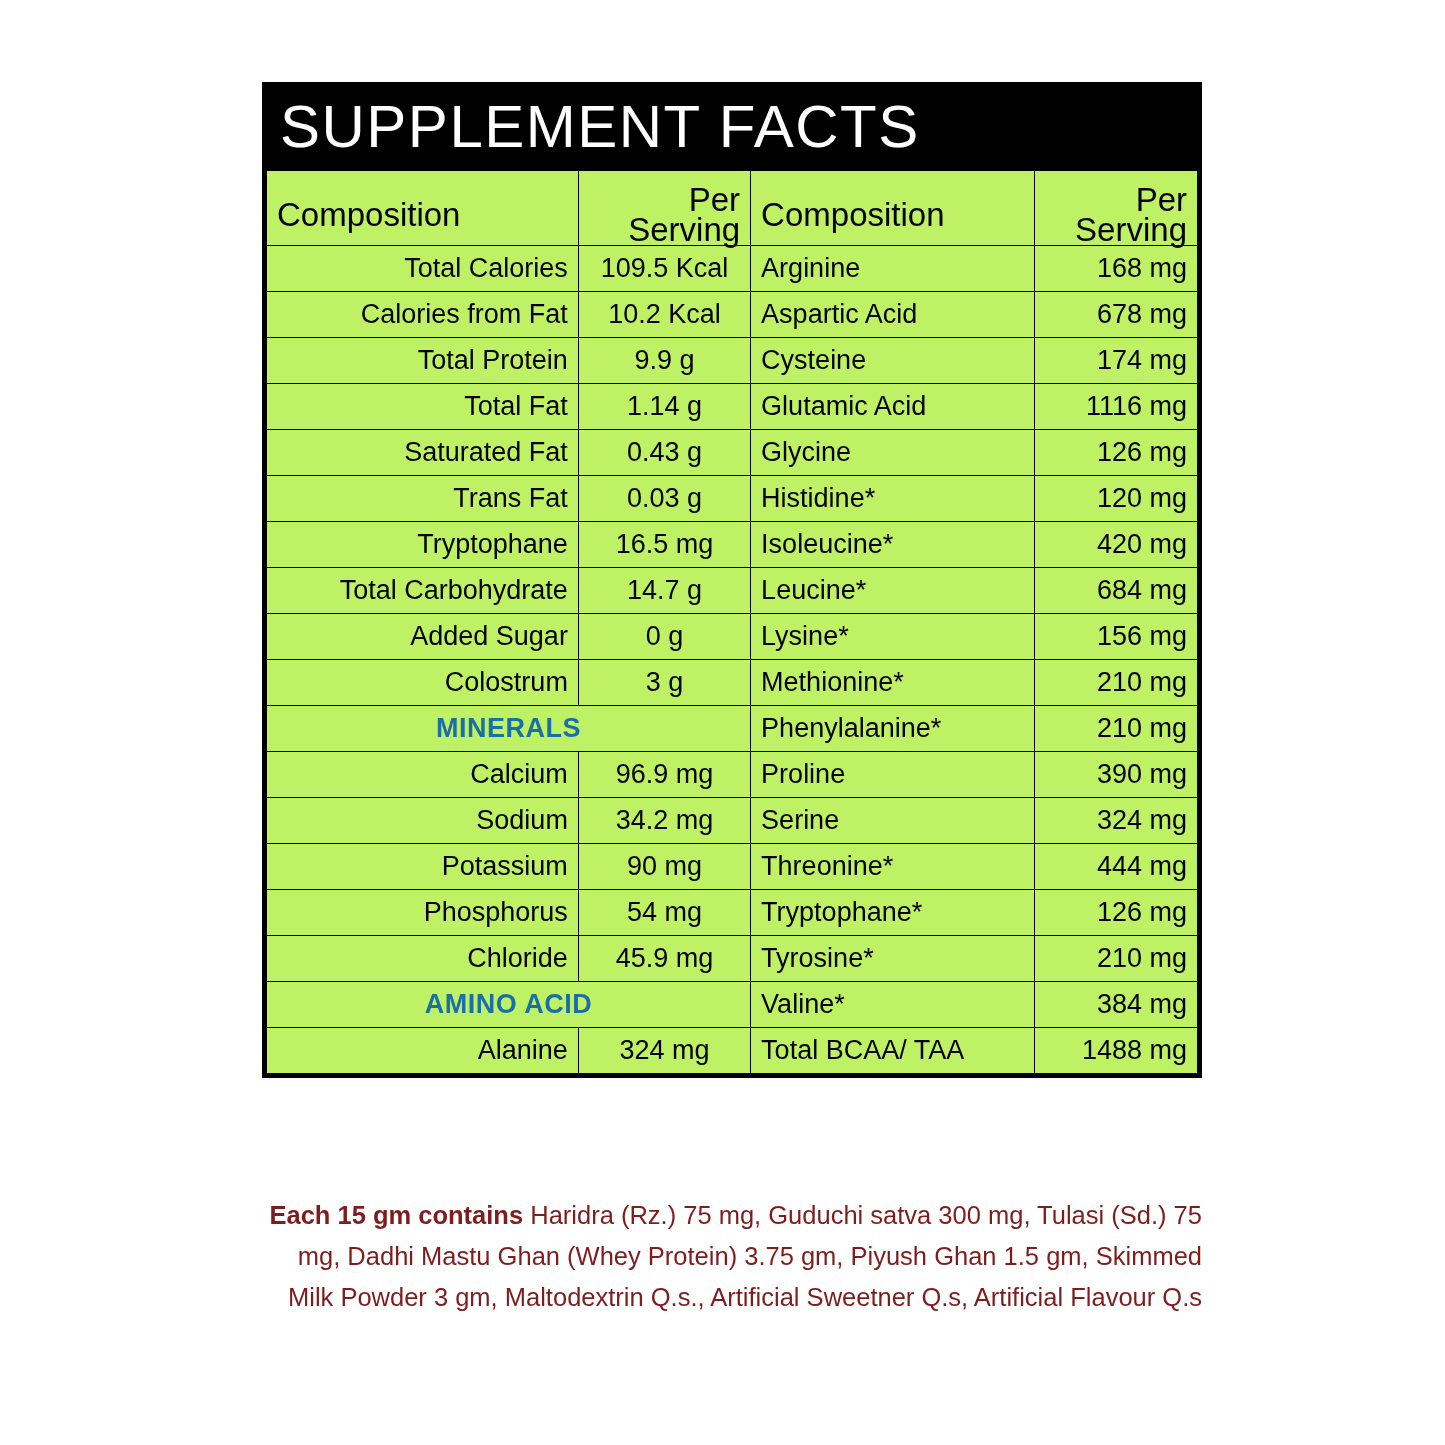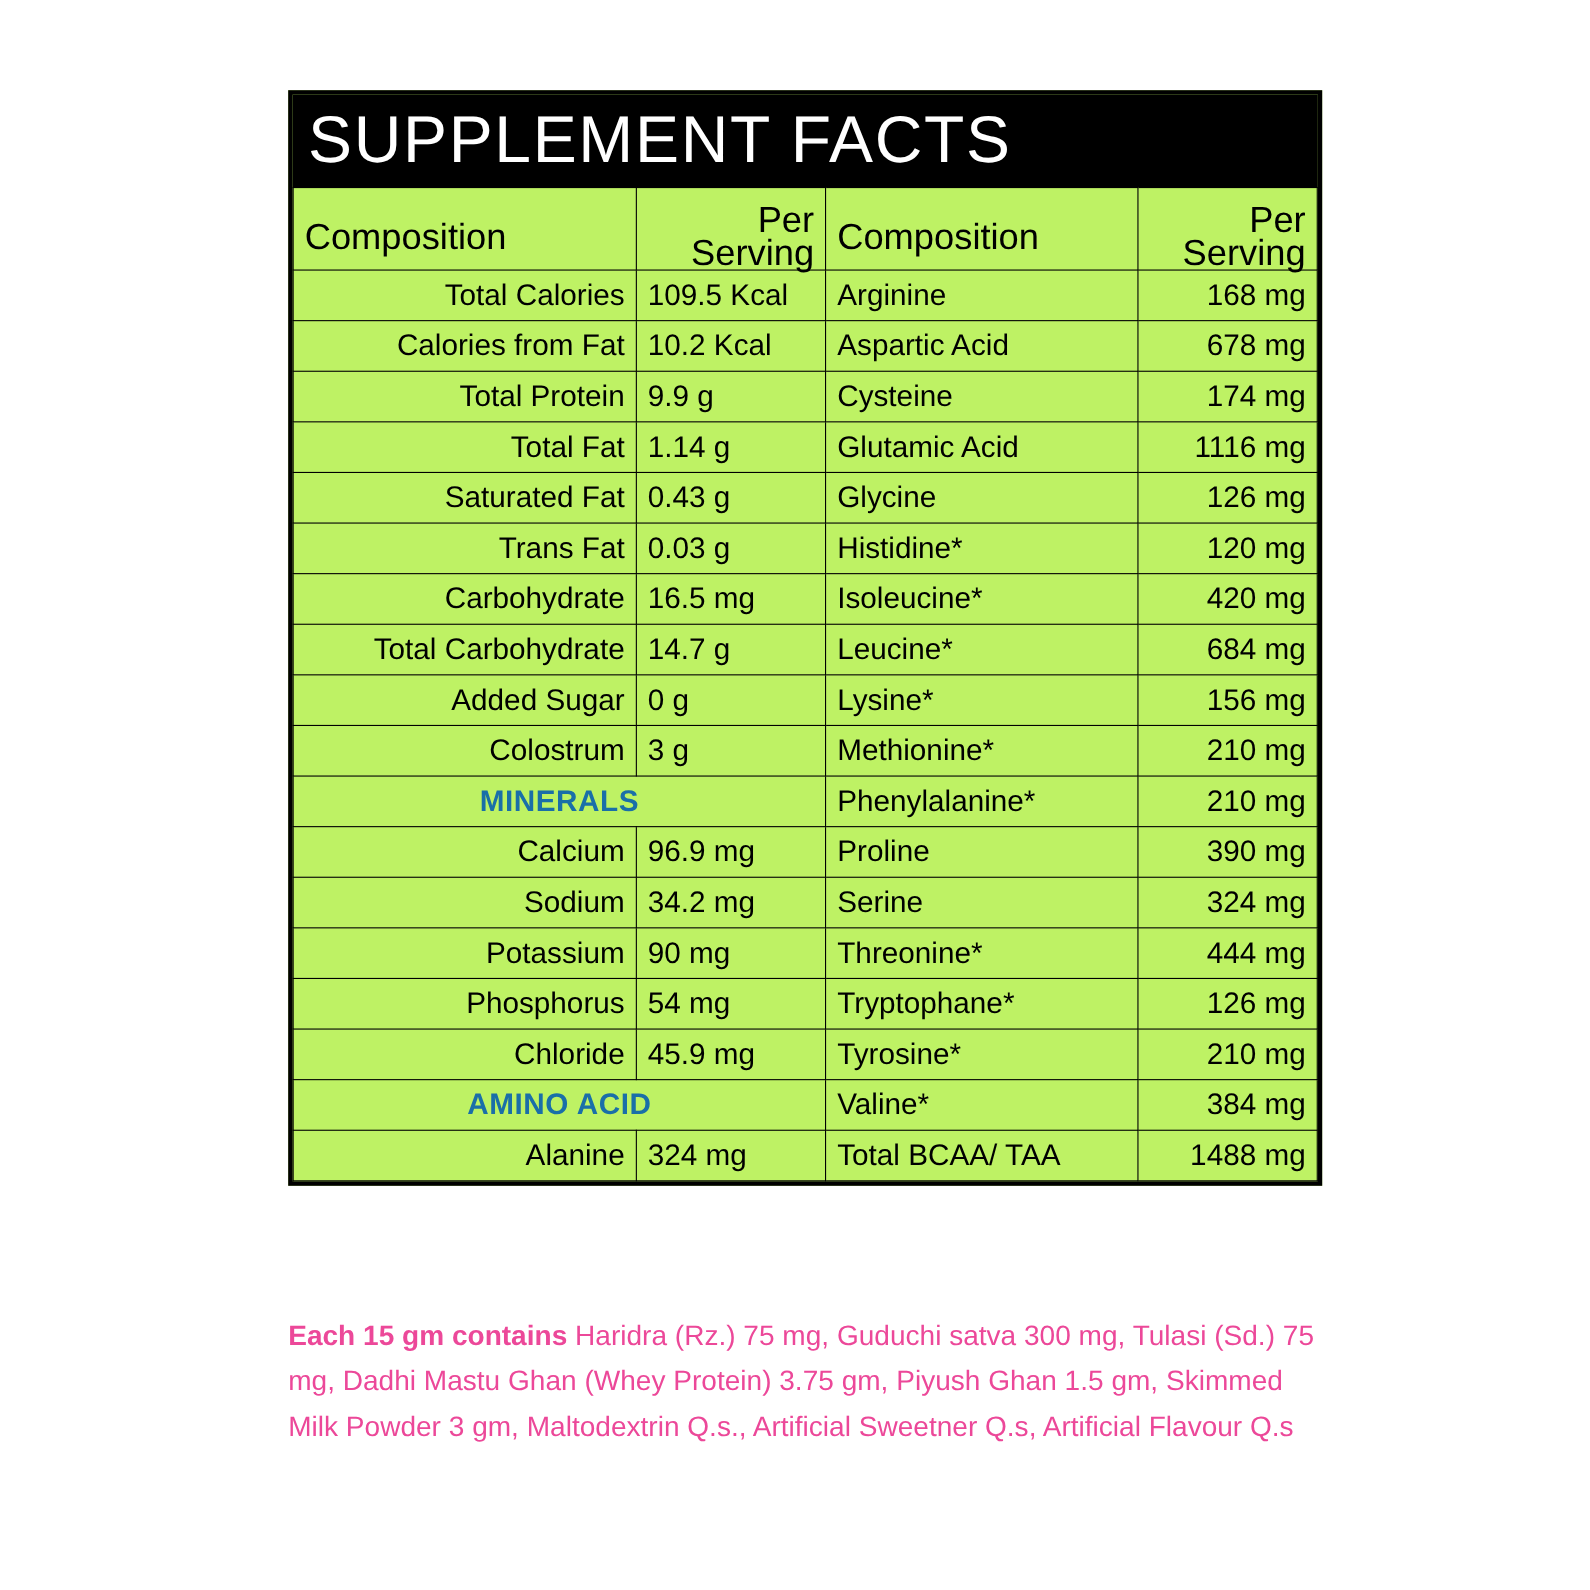--- a/index.html
+++ b/index.html
@@ -56,21 +56,21 @@
   table.facts td {
     border: 1.5px solid #000000;
     font-size: 27px;
     line-height: 30px;
     padding: 7px 10px 8px 10px;
     vertical-align: middle;
     box-sizing: border-box;
     height: 46px;
   }
   td.col-a { width: 33.5%; text-align: right; }
-  td.col-b { width: 18.5%; text-align: left; }
+  td.col-b { width: 18.5%; text-align: center; }
   td.col-c { width: 30.5%; text-align: left; }
   td.col-d { width: 17.5%; text-align: right; }
 
   tr.head td {
     font-size: 33px;
     padding-top: 14px;
     padding-bottom: 0;
     height: 72px;
   }
   tr.head td.col-a, tr.head td.col-c { text-align: left; }
@@ -84,21 +84,22 @@
     letter-spacing: 0.5px;
   }
 
   .footnote {
     position: absolute;
     left: 262px;
     top: 1195px;
     width: 940px;
     font-size: 25.5px;
     line-height: 41px;
-    color: #ec4899;
+    color: #7f1d1d;
+    text-align: right;
   }
   .footnote b { font-weight: 700; }
 </style>
 </head>
 <body>
 
 <div class="page">
 
   <div class="panel">
 
@@ -145,21 +146,21 @@
           <td class="col-c">Glycine</td>
           <td class="col-d">126 mg</td>
         </tr>
         <tr>
           <td class="col-a">Trans Fat</td>
           <td class="col-b">0.03 g</td>
           <td class="col-c">Histidine*</td>
           <td class="col-d">120 mg</td>
         </tr>
         <tr>
-          <td class="col-a">Carbohydrate</td>
+          <td class="col-a">Tryptophane</td>
           <td class="col-b">16.5 mg</td>
           <td class="col-c">Isoleucine*</td>
           <td class="col-d">420 mg</td>
         </tr>
         <tr>
           <td class="col-a">Total Carbohydrate</td>
           <td class="col-b">14.7 g</td>
           <td class="col-c">Leucine*</td>
           <td class="col-d">684 mg</td>
         </tr>

